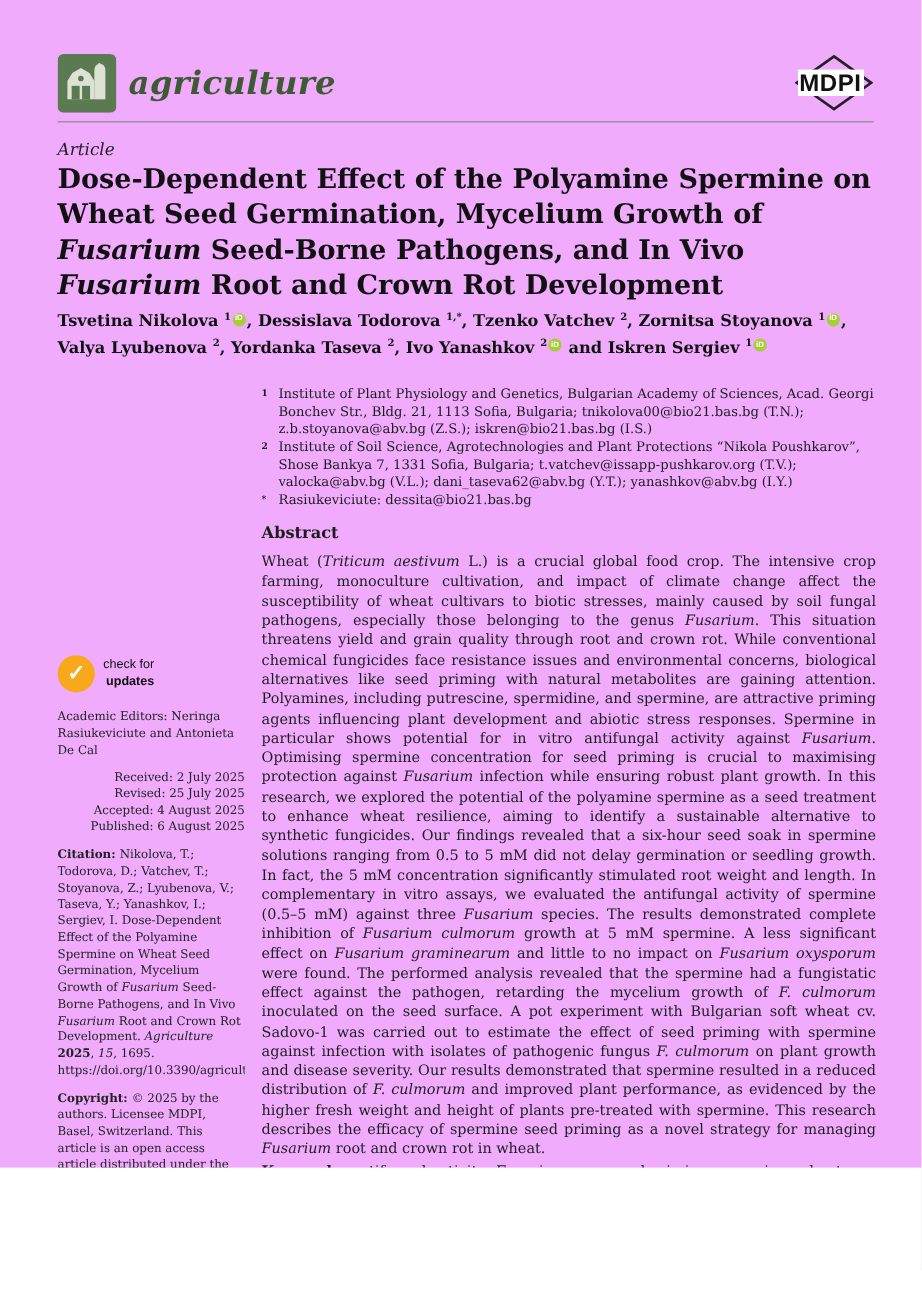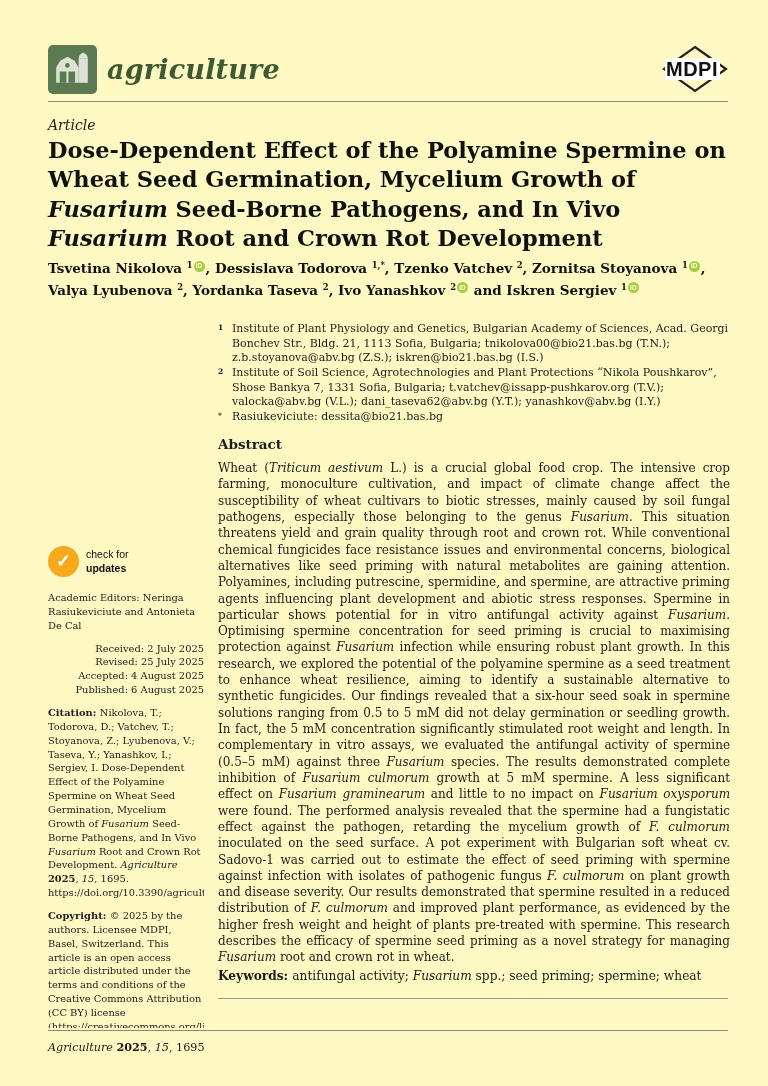--- a/index.html
+++ b/index.html
@@ -1,18 +1,18 @@
 <!DOCTYPE html>
 <html><head>
 <meta charset="utf-8">
 <style>
   * { margin:0; padding:0; box-sizing:border-box; }
   html,body { background:#ffffff; }
   body { width:768px; height:1086px; font-family:"DejaVu Serif", serif; color:#1c1c1c; }
-  .page { position:relative; width:768px; height:1086px; background:#fef9c3; overflow:hidden; }
+  .page { position:relative; width:768px; height:973px; background:#f0abfc; overflow:hidden; }
 
   .it { font-style:italic; }
   .bd { font-weight:bold; }
   sup { font-size:0.62em; line-height:0; }
 
   
   .header { position:absolute; top:42px; left:48px; right:40px; height:54px;
             display:flex; justify-content:space-between; align-items:center; }
   .brand { display:flex; align-items:center; gap:10px; }
   .brand-square { width:49px; height:49px; }
@@ -46,21 +46,21 @@
                    line-height:1.36; text-align:justify; max-height:502px; overflow:hidden; }
   .keywords { position:absolute; top:968px; left:218px; width:512px; font-size:12.2px; line-height:1.35; }
 
   
   .sidebar { position:absolute; top:546px; left:48px; width:156px; height:482px; overflow:hidden;
              font-size:9.9px; line-height:1.4; color:#222; }
   .check-badge { display:flex; align-items:center; gap:7px; margin-bottom:14px; cursor:pointer; }
   .check-circle { width:31px; height:31px; border-radius:50%; background:#f7a81b; color:#fff;
                   display:flex; align-items:center; justify-content:center; font-size:18px; font-weight:bold;
                   font-family:"Liberation Sans", sans-serif; }
-  .check-text { font-family:"Liberation Sans", sans-serif; font-size:10.5px; line-height:1.25; color:#111; }
+  .check-text { font-family:"Liberation Sans", sans-serif; font-size:10.5px; line-height:1.25; color:#111;text-align:right; }
   .check-text .l2 { font-weight:bold; }
   .sb-block { margin-bottom:9px; }
   .sb-line { display:block;text-align:right; }
 
   
   .footer { position:absolute; top:1040px; left:48px; right:40px; display:flex;
             font-size:11.2px; color:#1a1a1a; }
 </style>
 </head>
 <body>

